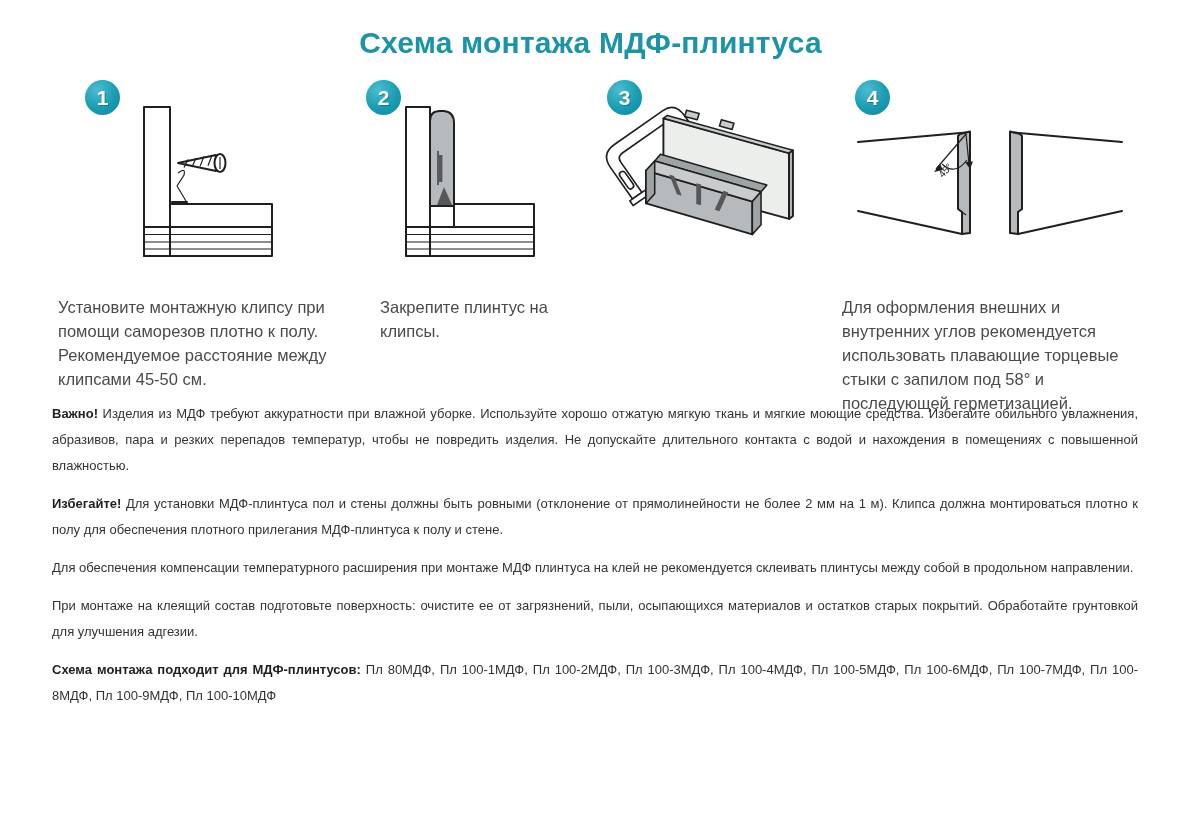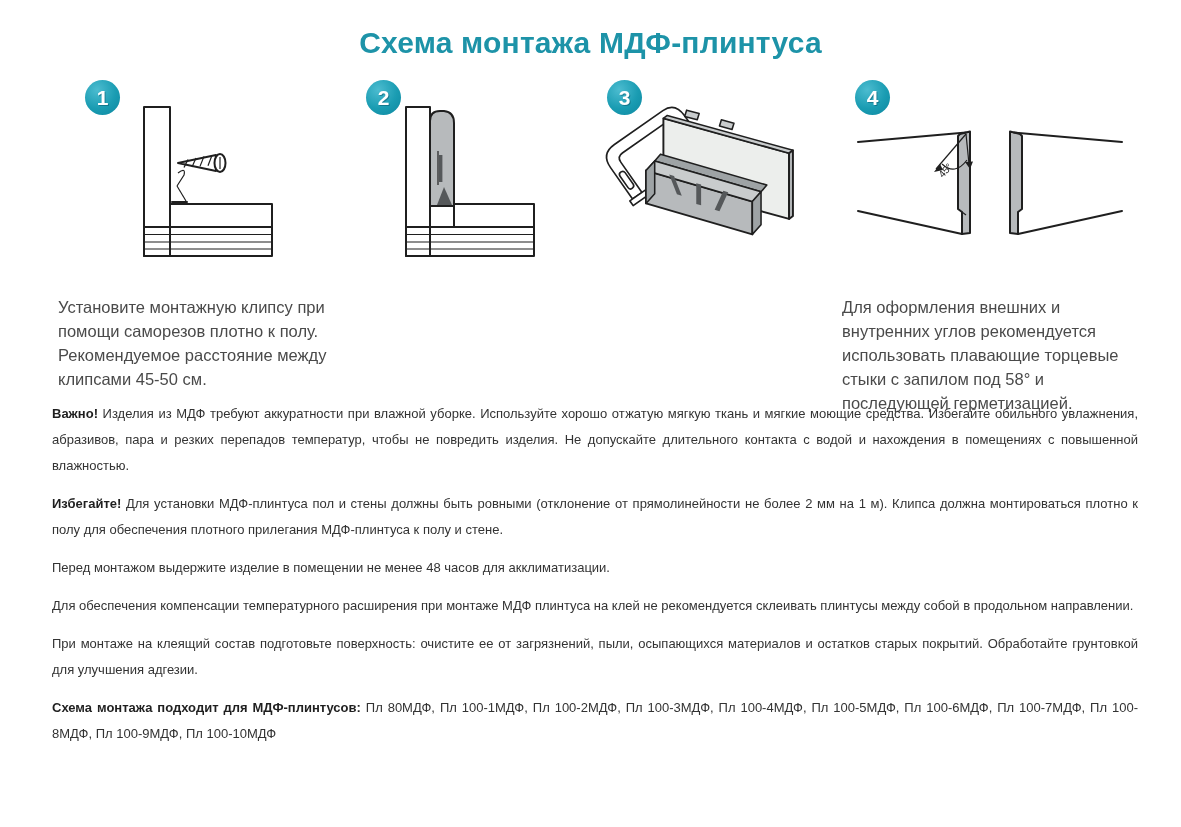--- a/index.html
+++ b/index.html
@@ -93,20 +93,21 @@
           <rect class="fw" x="60" y="101" width="80" height="23"></rect>
         </g>
         <g>
           <path class="fg" d="M36,18 Q36,8 46,8 L50,8 Q60,9 60,20 L60,103 L36,103 Z"></path>
           <rect class="dk" x="45" y="52" width="3.4" height="27"></rect>
           <polygon class="dk" points="43,102 58,102 50,84"></polygon>
           <line class="thin" x1="44" y1="48" x2="44" y2="82"></line>
         </g>
       </svg>
     </div>
+    <p class="caption">Закрепите плинтус на клипсы.</p>
   </div>
 
   <div class="step" id="step3">
     <div class="badge">3</div>
     <div class="diagram-wrap">
       <svg width="240" height="206" viewBox="0 0 240 206">
         <g transform="translate(6,4) scale(0.85) rotate(-35 75 75)">
           <path class="fw" d="M20,105 L20,58 Q20,38 40,38 L112,38 Q130,38 130,58 L130,105 L116,105 L116,58 Q116,52 108,52 L42,52 Q34,52 34,60 L34,105 Z"></path>
           <rect class="fw" x="23.5" y="70" width="7.5" height="24" rx="3.5" stroke-width="1.4"></rect>
           <path class="fw" d="M16,105 L134,105 L134,112 L16,112 Z" stroke-width="1.8"></path>
@@ -161,19 +162,18 @@
           <text x="86" y="64" font-size="10" transform="rotate(-47 90 62)">45°</text>
         </g>
       </svg>
     </div>
     <p class="caption">Для оформления внешних и внутренних углов рекомендуется использовать плавающие торцевые стыки с запилом под 58° и последующей герметизацией.</p>
   </div>
 
   <div class="notes">
     <p><strong>Важно!</strong> <span>Изделия из МДФ требуют аккуратности при влажной уборке. Используйте хорошо отжатую мягкую ткань и мягкие моющие средства. Избегайте обильного увлажнения, абразивов, пара и резких перепадов температур, чтобы не повредить изделия. Не допускайте длительного контакта с водой и нахождения в помещениях с повышенной влажностью.</span></p>
     <p><strong>Избегайте!</strong> <span>Для установки МДФ-плинтуса пол и стены должны быть ровными (отклонение от прямолинейности не более 2 мм на 1 м). Клипса должна монтироваться плотно к полу для обеспечения плотного прилегания МДФ-плинтуса к полу и стене.</span></p>
-    <p><strong></strong> <span>Перед монтажом выдержите изделие в помещении не менее 48 часов для акклиматизации.</span></p>
     <p><strong></strong> <span>Для обеспечения компенсации температурного расширения при монтаже МДФ плинтуса на клей не рекомендуется склеивать плинтусы между собой в продольном направлении.</span></p>
     <p><strong></strong> <span>При монтаже на клеящий состав подготовьте поверхность: очистите ее от загрязнений, пыли, осыпающихся материалов и остатков старых покрытий. Обработайте грунтовкой для улучшения адгезии.</span></p>
     <p><strong>Схема монтажа подходит для МДФ-плинтусов:</strong> <span>Пл 80МДФ, Пл 100-1МДФ, Пл 100-2МДФ, Пл 100-3МДФ, Пл 100-4МДФ, Пл 100-5МДФ, Пл 100-6МДФ, Пл 100-7МДФ, Пл 100-8МДФ, Пл 100-9МДФ, Пл 100-10МДФ</span></p>
   </div>
 
 </div>
 
 </body></html>

